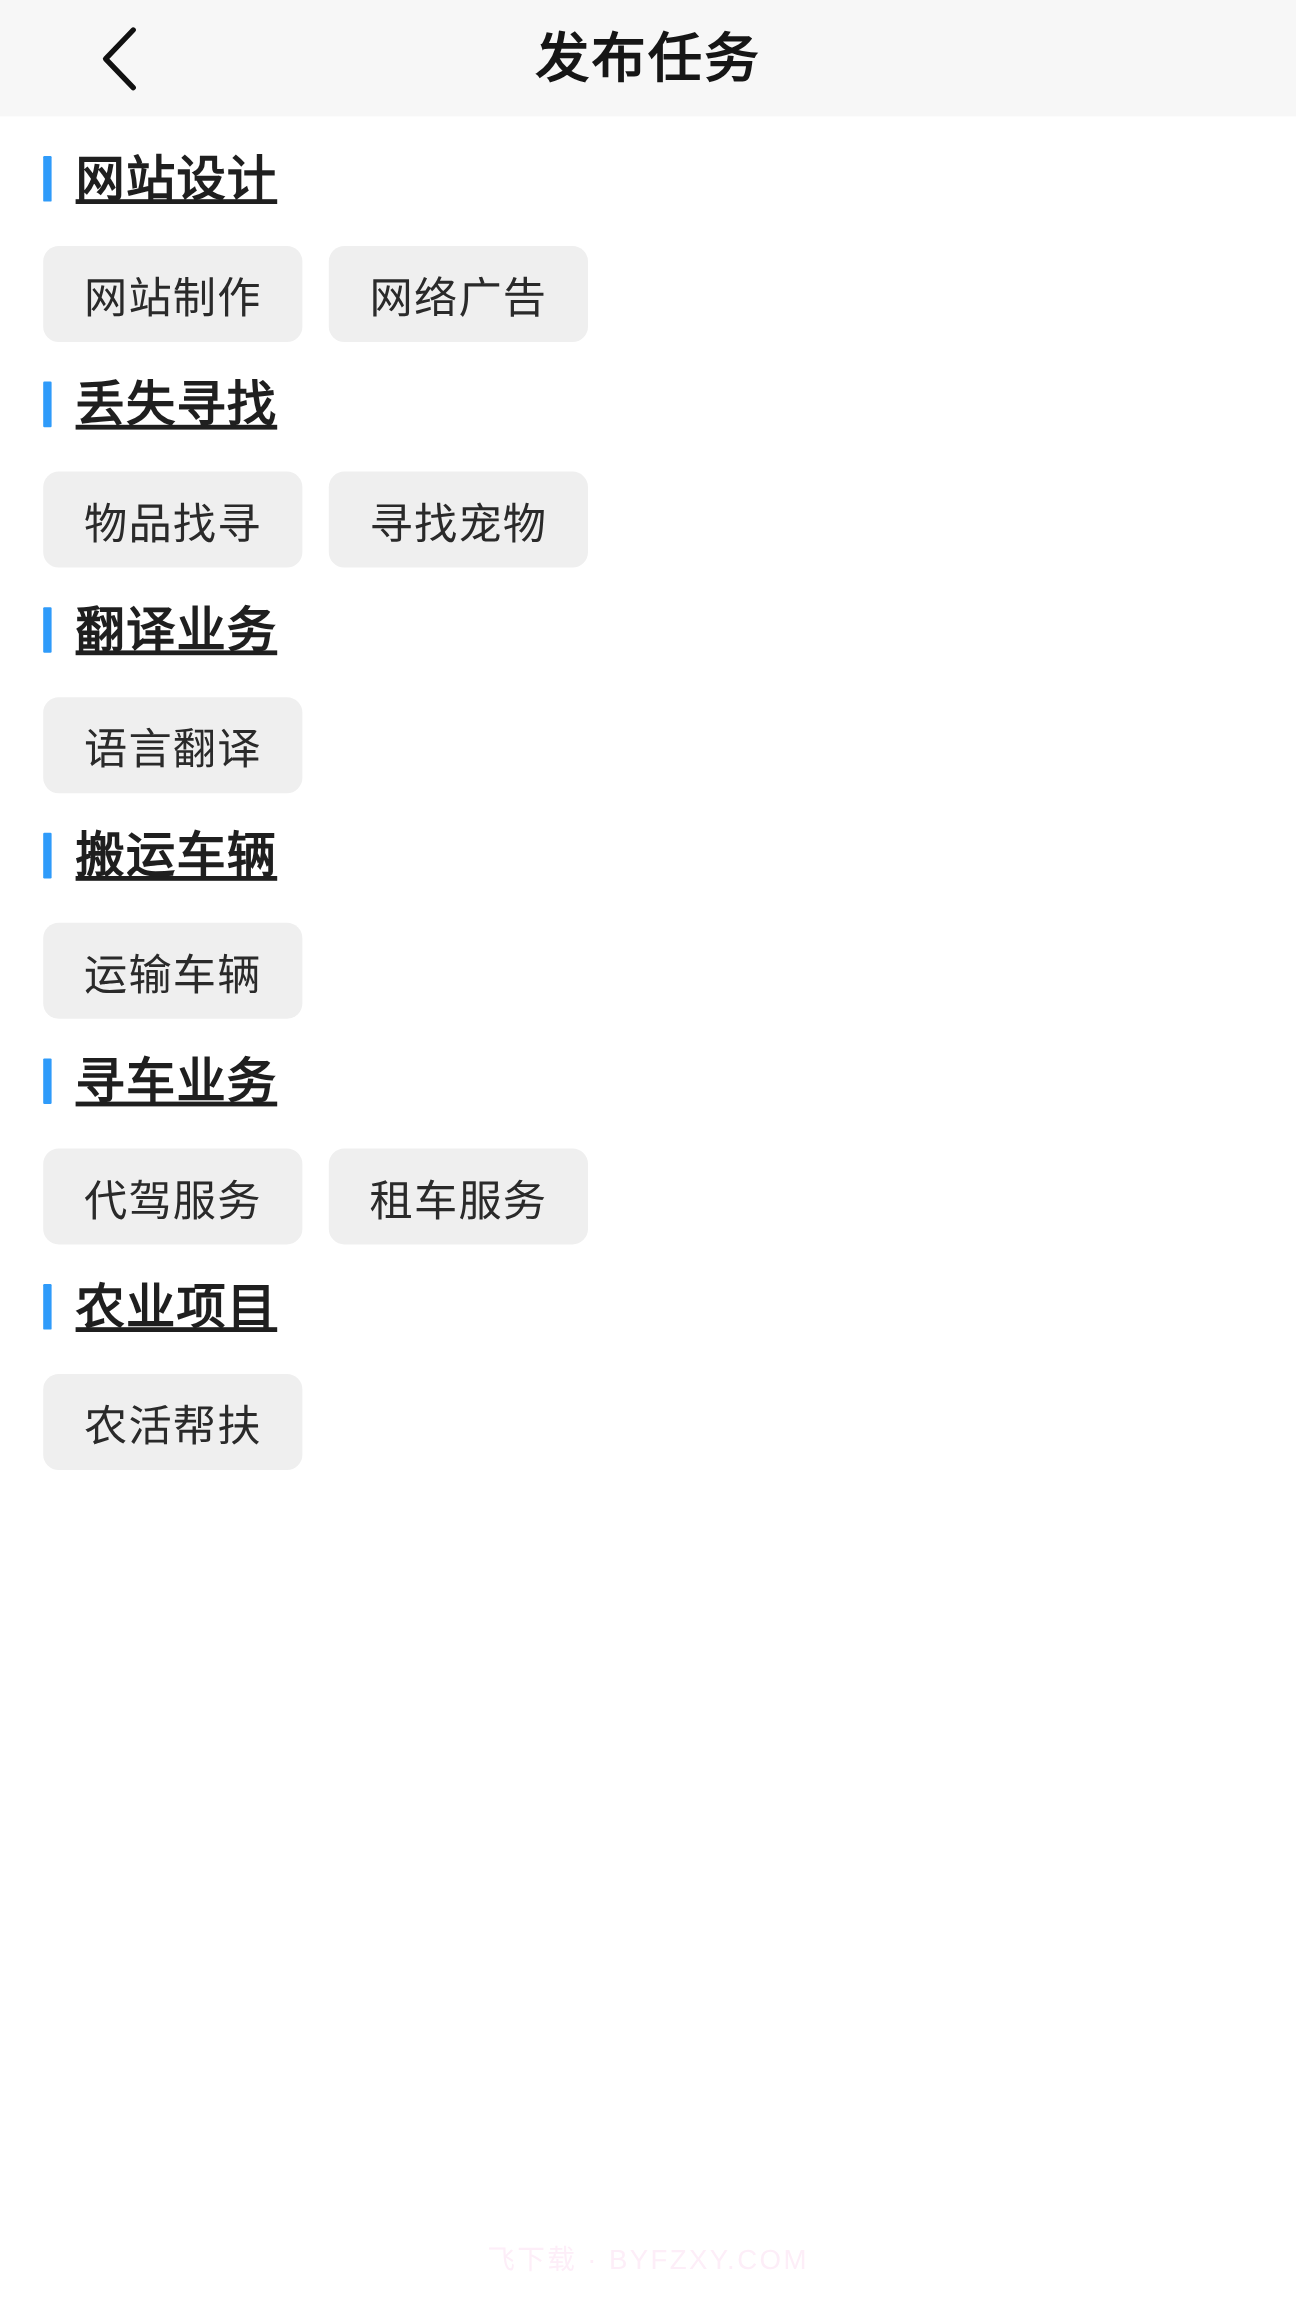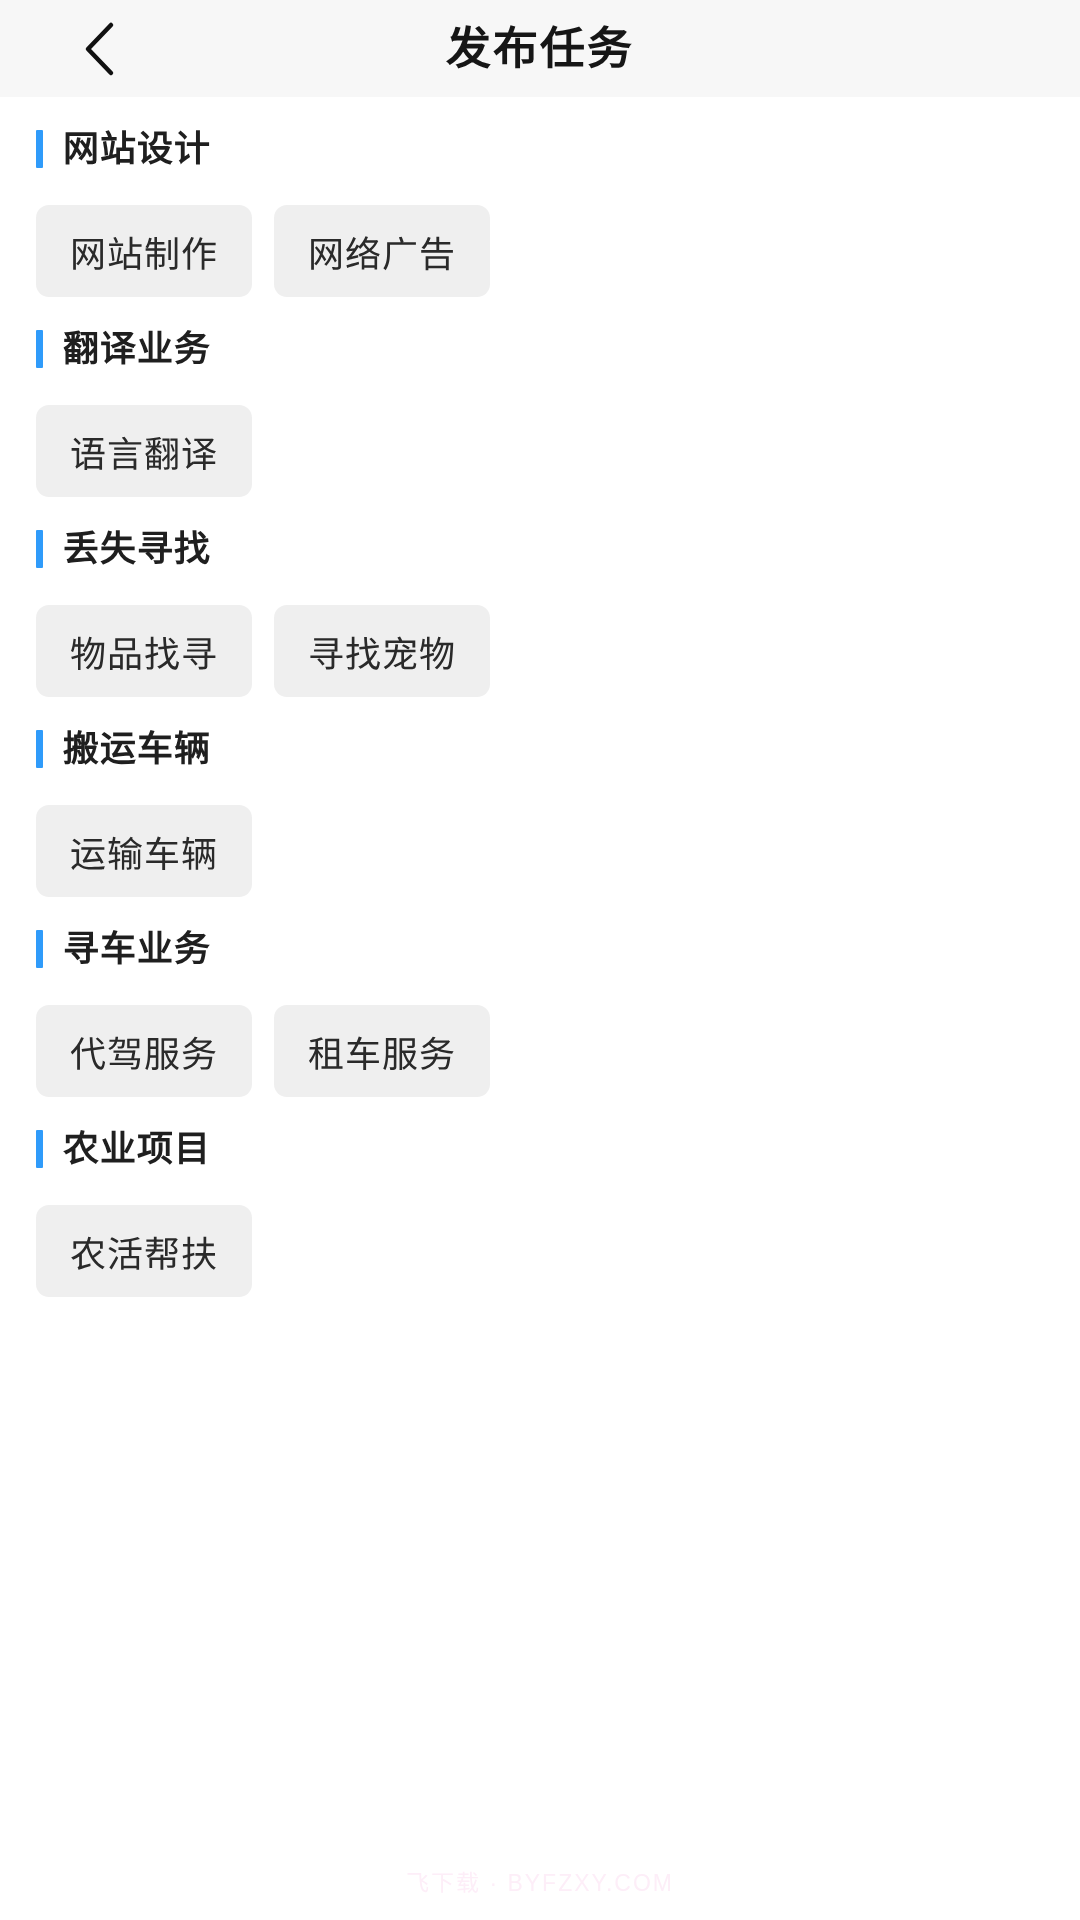--- a/index.html
+++ b/index.html
@@ -71,38 +71,39 @@
   }
   .cat-bar {
     width: 7px;
     height: 38px;
     background: #2f9bfa;
     border-radius: 1px;
     flex: 0 0 auto;
     margin-right: 20px;
   }
   .cat-title {
-    font-size: 36px;
+    font-size: 41px;
     font-weight: 700;
     color: #1f1f1f;
     letter-spacing: 1px;
     line-height: 1;
+    text-decoration: underline;
   }
   .chip-row {
     display: flex;
     flex-wrap: wrap;
     gap: 22px 22px;
     margin-top: 24px;
     margin-bottom: 18px;
   }
   .chip {
     background: #efefef;
     border-radius: 13px;
     min-width: 185px;
-    height: 92px;
+    height: 80px;
     padding: 0 34px;
     display: flex;
     align-items: center;
     justify-content: center;
     box-sizing: border-box;
     font-size: 36px;
     color: #2a2a2a;
     letter-spacing: 1px;
     cursor: pointer;
     user-select: none;
@@ -144,38 +145,38 @@
     </div>
     <div class="chip-row">
       <div class="chip">网站制作</div>
       <div class="chip">网络广告</div>
     </div>
   </div>
 
   <div class="category">
     <div class="cat-head">
       <span class="cat-bar"></span>
-      <span class="cat-title">翻译业务</span>
-    </div>
-    <div class="chip-row">
-      <div class="chip">语言翻译</div>
-    </div>
-  </div>
-
-  <div class="category">
-    <div class="cat-head">
-      <span class="cat-bar"></span>
       <span class="cat-title">丢失寻找</span>
     </div>
     <div class="chip-row">
       <div class="chip">物品找寻</div>
       <div class="chip">寻找宠物</div>
     </div>
   </div>
 
+  <div class="category">
+    <div class="cat-head">
+      <span class="cat-bar"></span>
+      <span class="cat-title">翻译业务</span>
+    </div>
+    <div class="chip-row">
+      <div class="chip">语言翻译</div>
+    </div>
+  </div>
+
 
   <div class="category">
     <div class="cat-head">
       <span class="cat-bar"></span>
       <span class="cat-title">搬运车辆</span>
     </div>
     <div class="chip-row">
       <div class="chip">运输车辆</div>
     </div>
   </div>

